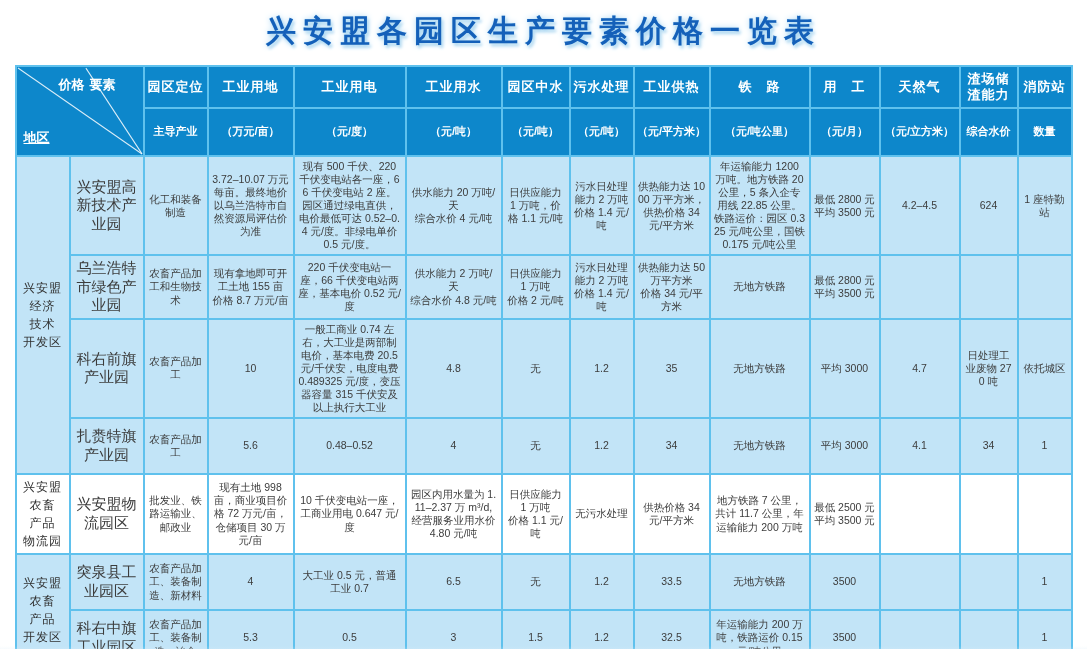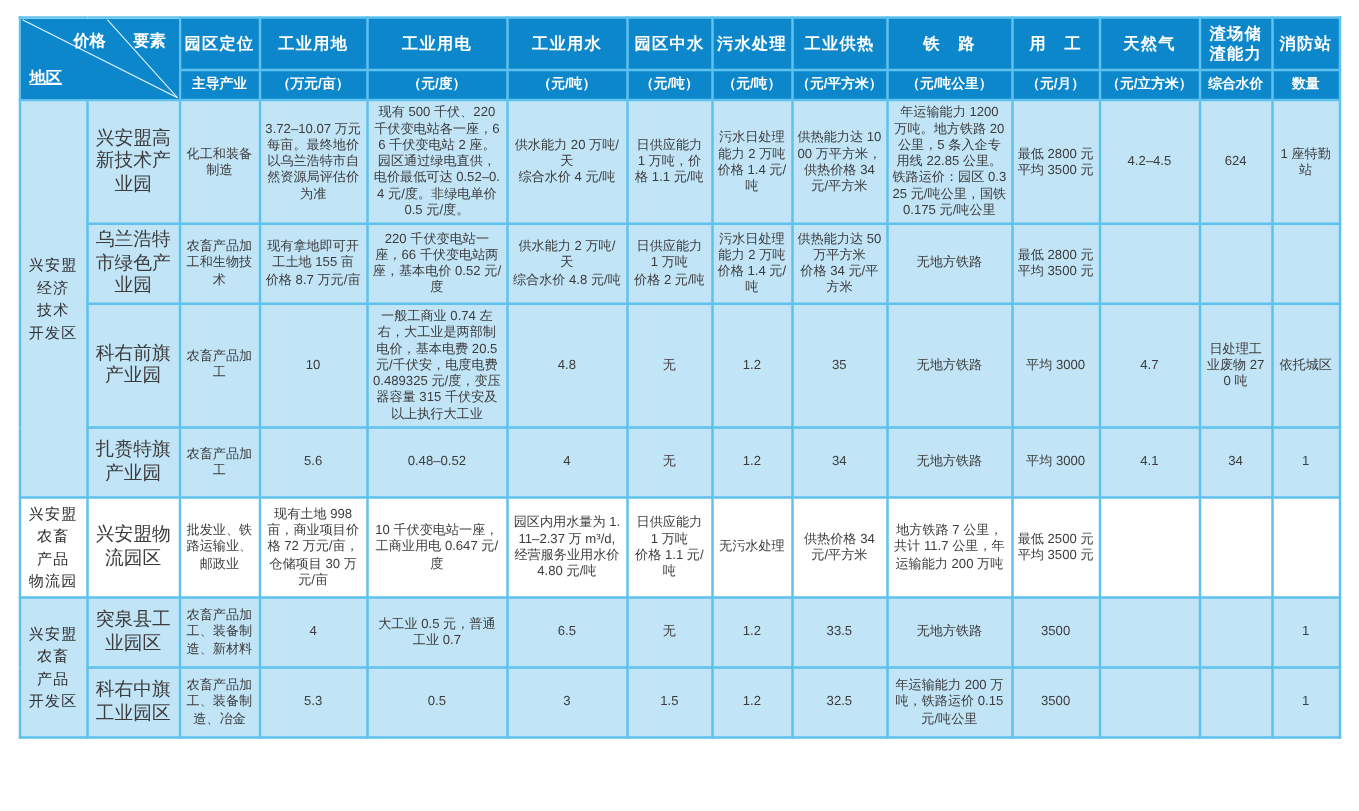--- a/index.html
+++ b/index.html
@@ -38,25 +38,25 @@
     border:2px solid var(--border);
     text-align:center;
     vertical-align:middle;
   }
   th{
     background:var(--header-bg);
     color:#ffffff;
     font-weight:bold;
   }
   .h-label{height:42px;font-size:13px;letter-spacing:1px;line-height:1.25;padding:2px;}
-  .h-unit{height:24px;font-size:11px;font-weight:bold;padding:2px;line-height:1.2;}
+  .h-unit{height:48px;font-size:11px;font-weight:bold;padding:2px;line-height:1.2;}
   th.corner{position:relative;padding:0;}
   th.corner .corner-label{position:absolute;font-size:13px;font-weight:bold;color:#fff;}
   th.corner .lbl-price{top:9px;left:42px;}
-  th.corner .lbl-factor{top:9px;right:10px;}
+  th.corner .lbl-factor{top:9px;right:27px;}
   th.corner .lbl-region{bottom:8px;left:7px;text-decoration:underline;}
   th.corner svg{position:absolute;top:0;left:0;width:100%;height:100%;display:block;}
   tbody td{
     background:var(--cell-bg);
     color:var(--text);
     font-size:10.5px;
     line-height:1.24;
     padding:3px 3px;
     height:56px;
     white-space:pre-line;
@@ -74,20 +74,21 @@
     position:absolute;left:0;bottom:0;width:1087px;height:14px;
     background:linear-gradient(to bottom, rgba(255,255,255,0), #d9edf9);
     pointer-events:none;
   }
 </style>
 </head>
 <body>
 
 <div class="page">
 
+  <div class="title">兴安盟各园区生产要素价格一览表</div>
 
   <table class="price-table">
     <colgroup>
       <col style="width:54px">
         <col style="width:74px">
         <col style="width:64px">
       <col style="width:86px">
         <col style="width:112px">
         <col style="width:96px">
       <col style="width:68px">

